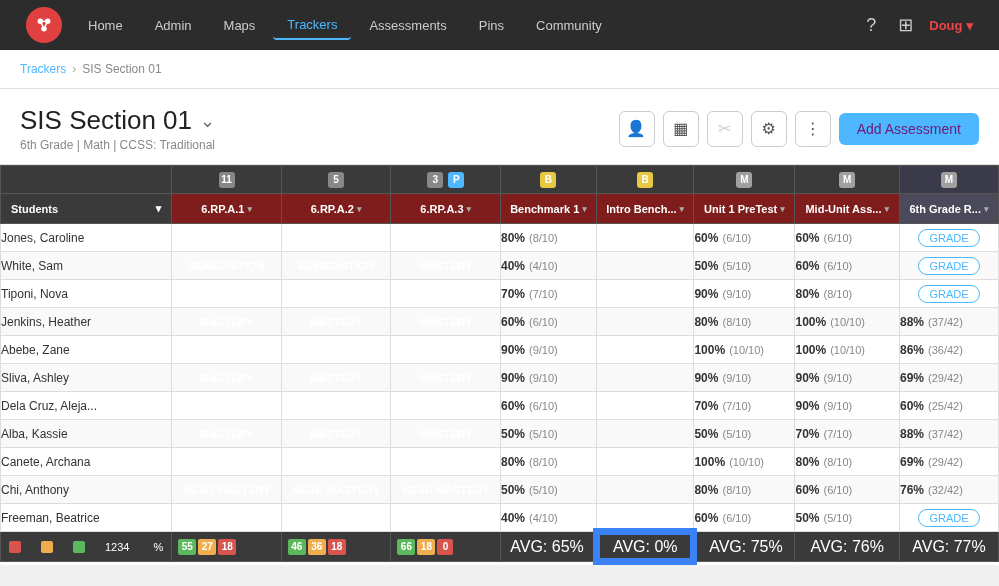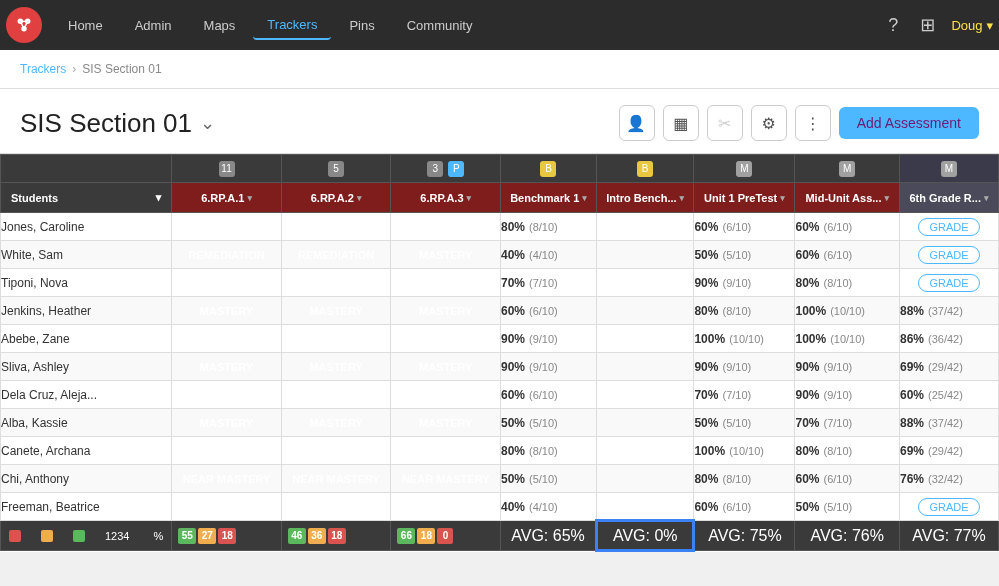--- a/index.html
+++ b/index.html
@@ -1,26 +1,26 @@
 <!DOCTYPE html>
 <html><head>
   <meta charset="utf-8">
   <style>
     * { box-sizing: border-box; margin: 0; padding: 0; }
     body { font-family: -apple-system, BlinkMacSystemFont, 'Segoe UI', sans-serif; font-size: 12px; background: #f0f0f0; width: 999px; }
 
     
-    .navbar { background: #2c2c2c; height: 50px; display: flex; align-items: center; padding: 0 6px; gap: 4px; }
+    .navbar { background: #2c2c2c; height: 50px; display: flex; align-items: center; padding: 0 26px; gap: 4px; }
     .nav-logo { width: 36px; height: 36px; background: #e04040; border-radius: 50%; display: flex; align-items: center; justify-content: center; margin-right: 8px; }
     .nav-logo svg { width: 22px; height: 22px; }
     .nav-item { color: #ccc; padding: 6px 14px; border-radius: 4px; cursor: pointer; font-size: 13px; }
     .nav-item.active { color: #4db8ff; border-bottom: 2px solid #4db8ff; }
     .nav-right { margin-left: auto; display: flex; align-items: center; gap: 10px; }
     .nav-icon-btn { color: #ccc; background: none; border: none; cursor: pointer; font-size: 18px; padding: 4px 6px; }
-    .nav-user { color: #fde047; font-size: 13px; cursor: pointer; display: flex; align-items: flex-start; gap: 4px; }
+    .nav-user { color: #ef4444; font-size: 13px; cursor: pointer; display: flex; align-items: flex-start; gap: 4px; font-weight: bold; }
 
     
     .breadcrumb { padding: 12px 20px; font-size: 12px; color: #888; display: flex; align-items: center; gap: 6px; background: #fff; border-bottom: 1px solid #ddd; }
     .breadcrumb a { color: #4db8ff; text-decoration: none; cursor: pointer; }
     .breadcrumb-sep { color: #aaa; }
 
     
     .page-header { background: #fff; padding: 16px 20px 12px; border-bottom: 1px solid #ddd; display: flex; align-items: center; justify-content: space-between; }
     .page-title-area { display: flex; flex-direction: column; }
     .page-title { font-size: 26px; font-weight: 300; color: #222; display: flex; align-items: center; gap: 8px; }
@@ -53,21 +53,21 @@
     .mastery-cell.near-mastery { background: #f0ad4e; color: #fff; }
     .mastery-cell.remediation { background: #d9534f; color: #fff; }
     
     
     .score-cell { text-align: left; padding: 0 8px; color: #333; font-size: 12px; }
     .score-cell .score-main { font-weight: 600; }
     .score-cell .score-detail { color: #888; font-size: 11px; margin-left: 4px; }
     .grade-btn { background: #fff; border: 1px solid #4db8ff; color: #4db8ff; border-radius: 12px; padding: 2px 10px; font-size: 11px; cursor: pointer; }
 
     
-    .badge { display: inline-flex; align-items: center; justify-content: center; border-radius: 3px; font-size: 10px; font-weight: 400; width: 16px; height: 16px; }
+    .badge { display: inline-flex; align-items: center; justify-content: center; border-radius: 3px; font-size: 10px; font-weight: 700; width: 16px; height: 16px; }
     .badge-num { background: #888; color: #fff; }
     .badge-p { background: #4db8ff; color: #fff; }
     .badge-b { background: #e8c840; color: #fff; }
     .badge-m { background: #a0a0a0; color: #fff; }
 
     
     .footer-row td { background: #3a3a3a; color: #fff; height: 30px; vertical-align: middle; }
     .footer-legend { display: flex; align-items: center; gap: 20px; padding: 0 8px; }
     .legend-dot { width: 12px; height: 12px; border-radius: 2px; }
     .legend-num { font-size: 11px; color: #fff; }
@@ -90,20 +90,21 @@
         <circle cx="12" cy="16" r="3"></circle>
         <line x1="8" y1="8" x2="16" y2="8" stroke="white" stroke-width="1.5"></line>
         <line x1="8" y1="8" x2="12" y2="16" stroke="white" stroke-width="1.5"></line>
         <line x1="16" y1="8" x2="12" y2="16" stroke="white" stroke-width="1.5"></line>
       </svg>
   </div>
   <div class="nav-item">Home</div>
   <div class="nav-item">Admin</div>
   <div class="nav-item">Maps</div>
   <div class="nav-item active">Trackers</div>
+  <div class="nav-item">Assessments</div>
   <div class="nav-item">Pins</div>
   <div class="nav-item">Community</div>
   <div class="nav-right">
     <button class="nav-icon-btn">?</button>
     <button class="nav-icon-btn">⊞</button>
     <div class="nav-user">
       <span>Doug</span>
       <span>▾</span>
     </div>
   </div>
@@ -114,20 +115,21 @@
   <span class="breadcrumb-sep">›</span>
   <span>SIS Section 01</span>
 </div>
 
 <div class="page-header">
   <div class="page-title-area">
     <div class="page-title">
       <span>SIS Section 01</span>
       <span class="chevron-down">⌄</span>
     </div>
+    <div class="page-subtitle">6th Grade | Math | CCSS: Traditional</div>
   </div>
   <div class="header-actions">
     <button class="header-icon-btn">👤</button>
     <button class="header-icon-btn">▦</button>
     <button class="header-icon-btn disabled">✂</button>
     <button class="header-icon-btn">⚙</button>
     <button class="header-icon-btn">⋮</button>
     <button class="add-assessment-btn">Add Assessment</button>
   </div>
 </div>
@@ -371,20 +373,20 @@
           </div>
         </td>
         <td style="border:1px solid #555;">
           <div class="footer-bar">
             <div class="bar-seg bar-green">66</div>
             <div class="bar-seg bar-orange">18</div>
             <div class="bar-seg bar-red" style="min-width:16px;">0</div>
           </div>
         </td>
         <td style="border:1px solid #555;" class="footer-avg">AVG: 65%</td>
-        <td style="border:3px solid #3b82f6;margin-top:44px;" class="footer-avg">AVG: 0%</td>
+        <td style="border:7px solid #3b82f6;margin-top:44px;" class="footer-avg">AVG: 0%</td>
         <td style="border:1px solid #555;" class="footer-avg">AVG: 75%</td>
         <td style="border:1px solid #555;" class="footer-avg">AVG: 76%</td>
         <td style="border:1px solid #555;" class="footer-avg">AVG: 77%</td>
       </tr>
     </tfoot>
   </table>
 </div>
 
 </body></html>

